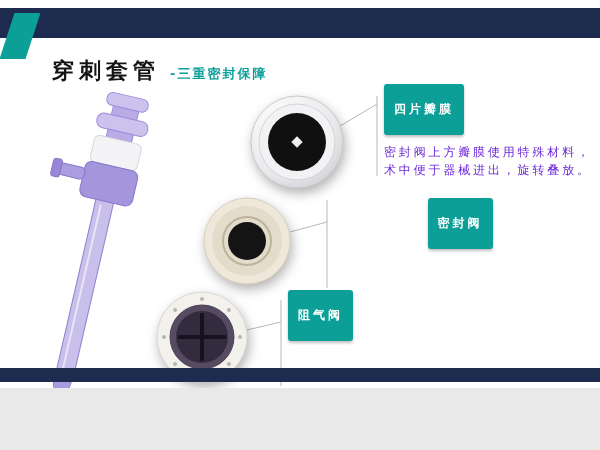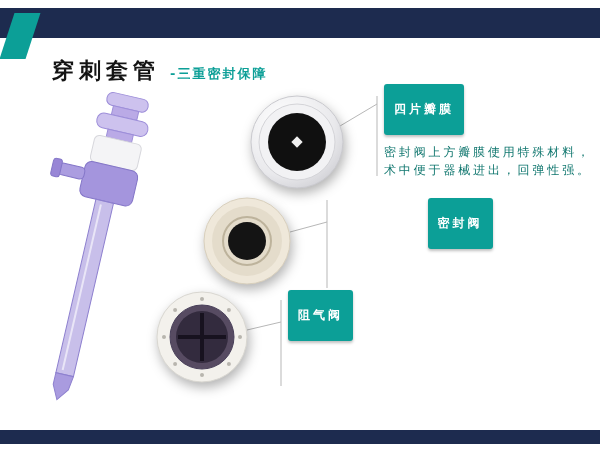--- a/index.html
+++ b/index.html
@@ -1,16 +1,16 @@
 <!DOCTYPE html>
 <html><head>
 <meta charset="utf-8">
 <style>
   html,body{margin:0;padding:0;background:#e9e9e9;}
-  .canvas{position:relative;width:600px;height:450px;margin:0 auto;background:#ffffff;
+  .canvas{position:relative;width:600px;height:388px;margin:0 auto;background:#ffffff;
           overflow:hidden;font-family:"DejaVu Sans",sans-serif;}
   
   .topbar{position:absolute;top:8px;left:0;width:100%;height:30px;background:#1d2b4f;z-index:5;}
   .bottombar{position:absolute;bottom:6px;left:0;width:100%;height:14px;background:#1d2b4f;z-index:5;}
   .corner-accent{position:absolute;top:13px;left:7px;width:26px;height:46px;background:#0c9f97;
                  transform:skewX(-18deg);z-index:6;}
   
   .titlebox{position:absolute;top:56px;left:52px;z-index:4;display:flex;align-items:baseline;white-space:nowrap;}
   .t1{font-size:22px;font-weight:bold;color:#141414;letter-spacing:5px;}
   .t2{font-size:13px;font-weight:bold;color:#0c9f97;letter-spacing:2px;margin-left:10px;}
@@ -22,21 +22,21 @@
   .photo1{left:249px;top:94px;}
   .photo2{left:202px;top:196px;}
   .photo3{left:156px;top:291px;}
   
   .callout{position:absolute;z-index:4;}
   .c1{left:384px;top:84px;width:206px;}
   .c2{left:334px;top:198px;width:252px;text-align:center;}
   .c3{left:288px;top:290px;width:285px;}
   .clabel{display:inline-block;background:#0c9f97;color:#ffffff;font-size:12px;font-weight:bold;
           letter-spacing:3px;padding:17px 10px;border-radius:3px;box-shadow:0 2px 3px rgba(0,0,0,.25);}
-  .cpara{margin-top:8px;font-size:12px;color:#0f766e;line-height:18px;letter-spacing:1px;}
+  .cpara{margin-top:8px;font-size:12px;color:#6d28d9;line-height:18px;letter-spacing:1px;}
   .line{display:block;text-align-last:justify;}
   .line.last{text-align-last:left;}
 </style>
 </head>
 <body>
 
 <div class="canvas">
 
   <div class="topbar"></div>
   <div class="corner-accent"></div>
@@ -114,21 +114,21 @@
       <circle cx="46" cy="46" r="32" fill="#574b62" stroke="#49405a"></circle>
       <circle cx="46" cy="46" r="26" fill="#332b3e"></circle>
       <path d="M46 22 V70 M22 46 H70" stroke="#17121f" stroke-width="4"></path>
     </svg>
   </div>
 
   <div class="callout c1">
     <div class="clabel">四片瓣膜</div>
     <div class="cpara">
       <span class="line">密封阀上方瓣膜使用特殊材料，</span>
-      <span class="line">术中便于器械进出，回弹性强。</span>
+      <span class="line">术中便于器械进出，旋转叠放。</span>
     </div>
   </div>
 
   <div class="callout c2">
     <div class="clabel">密封阀</div>
   </div>
 
   <div class="callout c3">
     <div class="clabel">阻气阀</div>
   </div>

